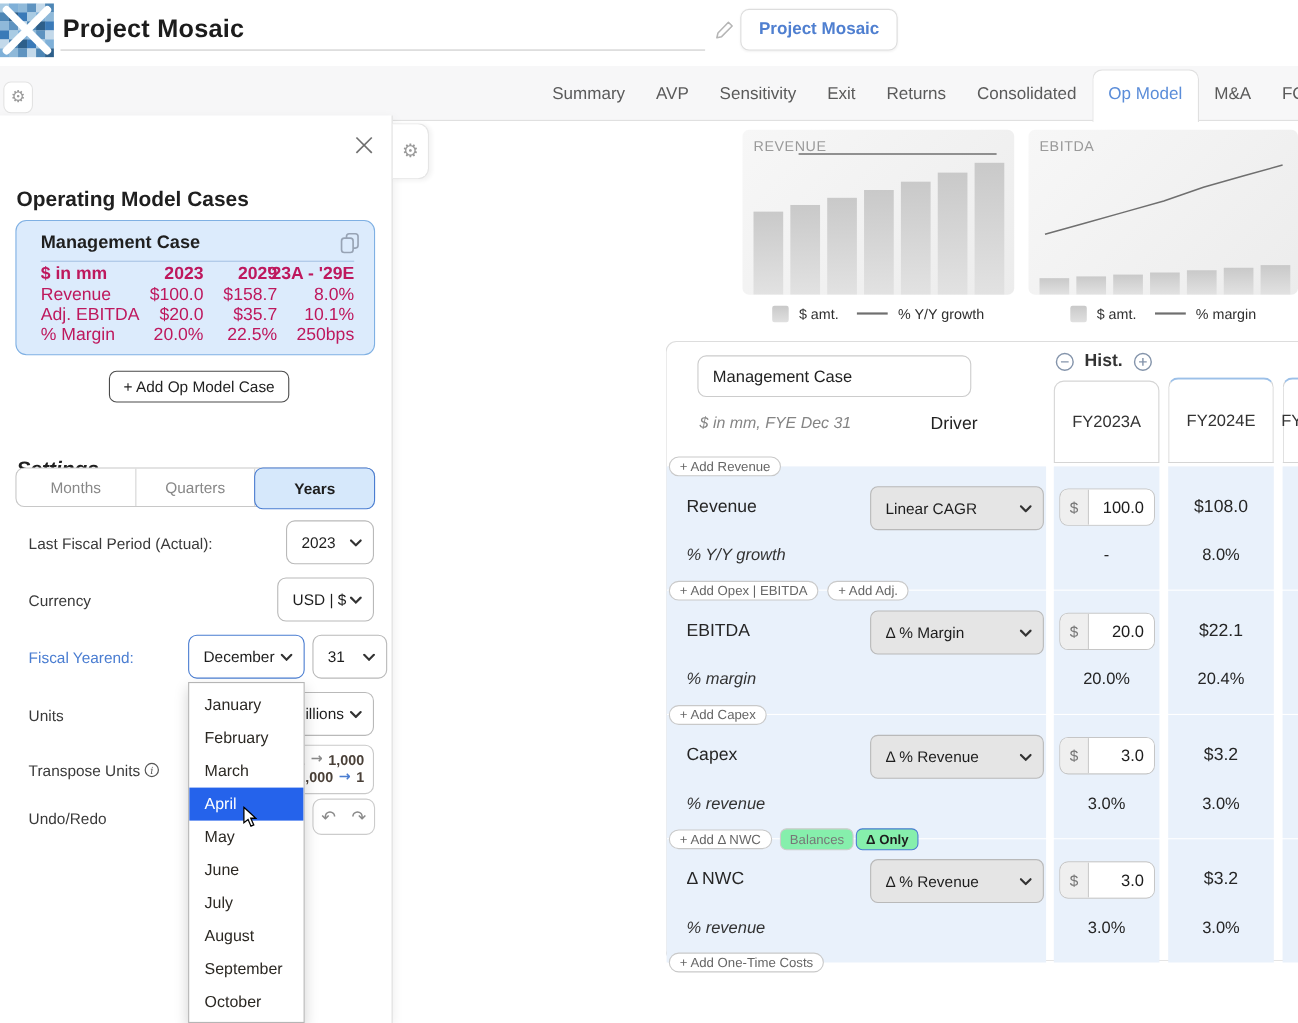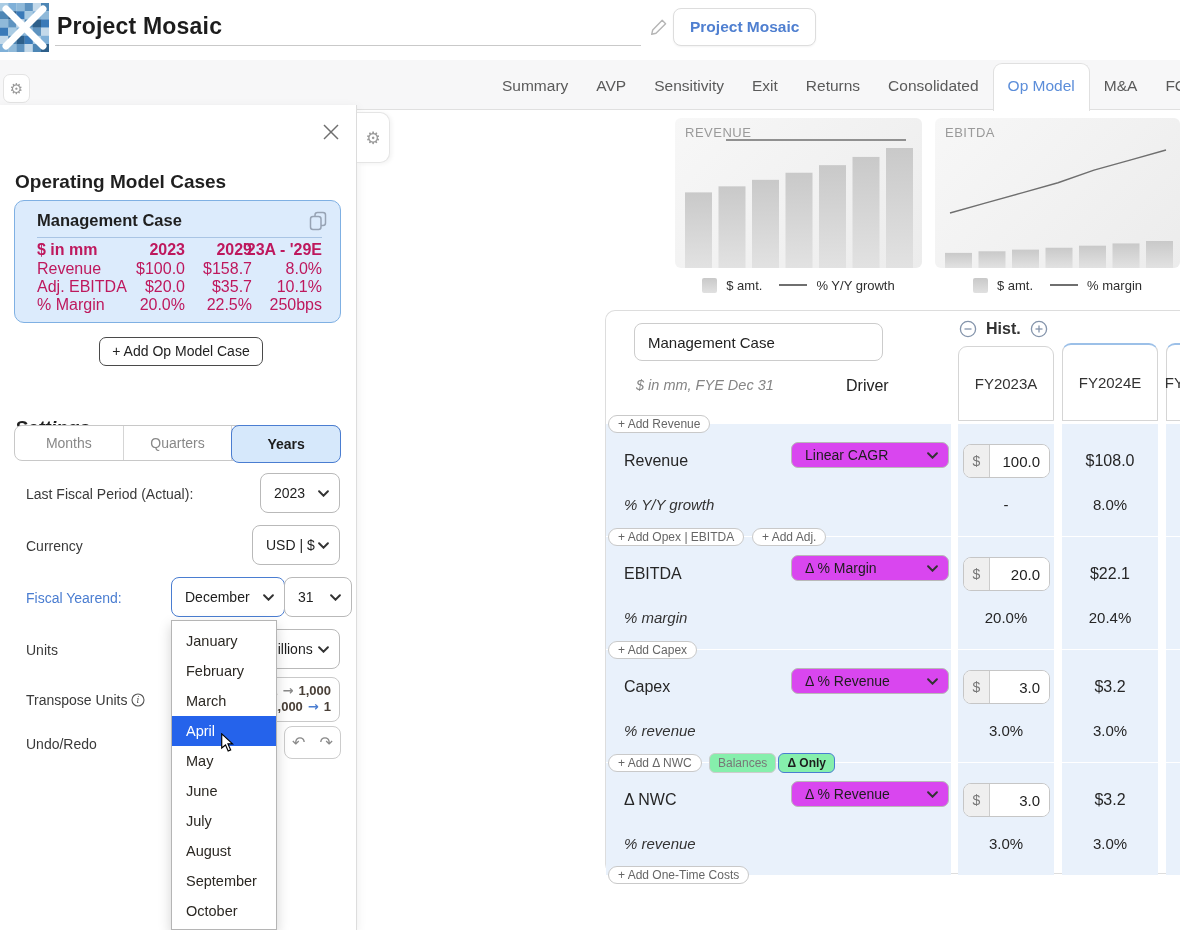--- a/index.html
+++ b/index.html
@@ -64,21 +64,21 @@
 
   .chip { position:absolute; top:-9px; height:18px; background:#fff; border:1px solid #c9c9c9; border-radius:9px;
     font-size:12px; color:#666; line-height:16px; padding:0 9px; white-space:nowrap; }
   .seg-toggle { position:absolute; top:-10px; height:20px; display:flex; gap:2px; }
   .seg { height:20px; line-height:18px; font-size:12px; padding:0 8px; border-radius:6px; background:#86efac; }
   .seg.inactive { border:1px solid #ccc; color:#777; }
   .seg.active { border:1.5px solid #4a7dd1; color:#1d1d1d; font-weight:700; }
 
   .row-label { position:absolute; left:18px; top:28px; font-size:16px; color:#262626; }
   .sub-label { position:absolute; left:18px; top:72px; font-size:15px; font-style:italic; color:#333; }
-  .drv-select { position:absolute; left:185px; top:18px; width:158px; height:26px; background:#d946ef;
+  .drv-select { position:absolute; left:185px; top:18px; width:158px; height:40px; background:#e5e5e5;
     border:1px solid #b9b9b9; border-radius:7px; display:flex; align-items:center; font-size:14px; color:#1d1d1d;
     padding:0 10px 0 13px; justify-content:space-between; }
   .input-group { position:absolute; left:357px; top:20px; width:87px; height:34px; border:1px solid #c6c6c6;
     border-radius:8px; background:#fff; display:flex; overflow:hidden; }
   .ig-prefix { width:26px; background:#efefef; border-right:1px solid #ccc; color:#777; font-size:14px;
     display:flex; align-items:center; justify-content:center; }
   .ig-value { flex:1; border:none; outline:none; text-align:right; padding-right:9px; font-size:15px; color:#1d1d1d;
     font-family:inherit; background:#fff; min-width:0;}
   .val { position:absolute; top:28px; font-size:16px; color:#262626; text-align:center; }
   .sub { position:absolute; top:72px; font-size:15px; color:#262626; text-align:center; }
@@ -446,21 +446,21 @@
 
     <span class="plabel" style="top:433px;">Currency</span>
     <div class="pselect" style="left:252px; top:420px; width:88px;">
       <span>USD | $</span>
       <svg width="11" height="7" viewBox="0 0 10 6">
           <path d="M1 1 L5 5 L9 1" fill="none" stroke="#333" stroke-width="1.8" stroke-linecap="round"></path>
         </svg>
     </div>
 
     <span class="plabel blue" style="top:485px;">Fiscal Yearend:</span>
-    <div class="pselect focus" style="left:171px; top:472px; width:114px;">
+    <div class="pselect focus" style="left:171px; top:472px; width:106px;">
       <span>December</span>
       <svg width="11" height="7" viewBox="0 0 10 6">
           <path d="M1 1 L5 5 L9 1" fill="none" stroke="#333" stroke-width="1.8" stroke-linecap="round"></path>
         </svg>
     </div>
     <div class="pselect" style="left:284px; top:472px; width:68px;">
       <span>31</span>
       <svg width="11" height="7" viewBox="0 0 10 6">
           <path d="M1 1 L5 5 L9 1" fill="none" stroke="#333" stroke-width="1.8" stroke-linecap="round"></path>
         </svg>

